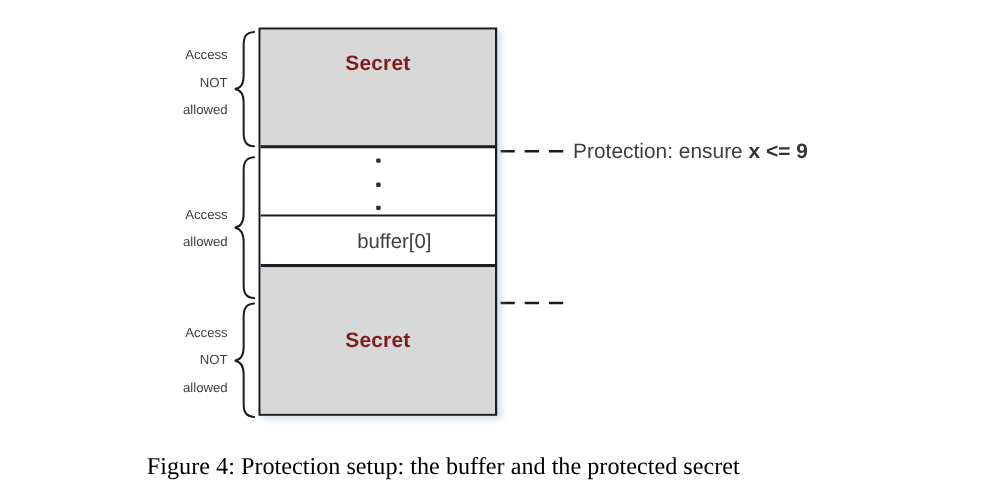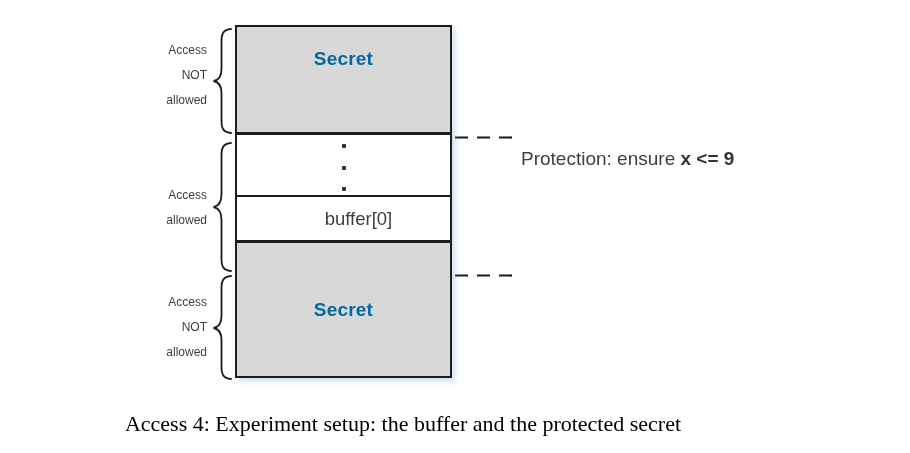--- a/index.html
+++ b/index.html
@@ -26,41 +26,41 @@
   .region { box-sizing:border-box; display:flex; align-items:center; justify-content:center; }
   .region-secret-top    { height:108px; background:#d8d8d8; border-bottom:3px solid #1a1d21;
                           align-items:flex-start; padding-top:21px; }
   .region-buffer-top    { height:35px;  background:#ffffff; border-bottom:2px solid #1a1d21; }
   .region-ellipsis      { height:62px;  background:#ffffff; border-bottom:2px solid #1a1d21;
                           flex-direction:column; justify-content:space-between;
                           padding:9px 0 4px 0; }
   .region-buffer-bottom { height:46px;  background:#ffffff; border-bottom:3px solid #1a1d21;padding-left:30px; }
   .region-secret-bottom { flex:1;       background:#d8d8d8; }
   .secret-text {
-    font-size:19px; font-weight:bold; color:#0369a1; letter-spacing:0.2px;
+    font-size:19px; font-weight:bold; color:#7f1d1d; letter-spacing:0.2px;
   }
   .buffer-text {
     font-size:18.5px; color:#3e3e3e;
   }
   .ellipsis-dot {
     width:4px; height:4px; background:#2e2e2e; border-radius:1px;
   }
   .access-label {
     position:absolute; left:30px; width:177px;
     text-align:right;
     font-size:12px; line-height:25px; color:#3e3e3e;
   }
   .access-label-top    { top:38px; }
   .access-label-middle { top:183px; }
   .access-label-bottom { top:290px; }
   .protection-label {
     position:absolute;
     font-size:19px; color:#3e3e3e; white-space:nowrap;
   }
-  .protection-label-top    { left:521px; top:128px;margin-top:20px; }
+  .protection-label-top    { left:521px; top:128px; }
   .protection-label-bottom { left:521px; top:266px; }
   .protection-condition { font-weight:bold; color:#333333; }
   .figure-caption {
     position:absolute; left:0; top:411px; width:806px;
     text-align:center;
     font-family:"Liberation Serif", serif;
     font-size:22px; color:#000000;
   }
 </style>
 </head>
@@ -108,15 +108,15 @@
     <div>Access</div>
     <div>NOT</div>
     <div>allowed</div>
   </div>
 
   <div class="protection-label protection-label-top">
     <span>Protection: ensure </span><span class="protection-condition">x &lt;= 9</span>
   </div>
 
 
-  <div class="figure-caption">Access 4: Experiment setup: the buffer and the protected secret</div>
+  <div class="figure-caption">Figure 4: Protection setup: the buffer and the protected secret</div>
 
 </div>
 
 </body></html>

